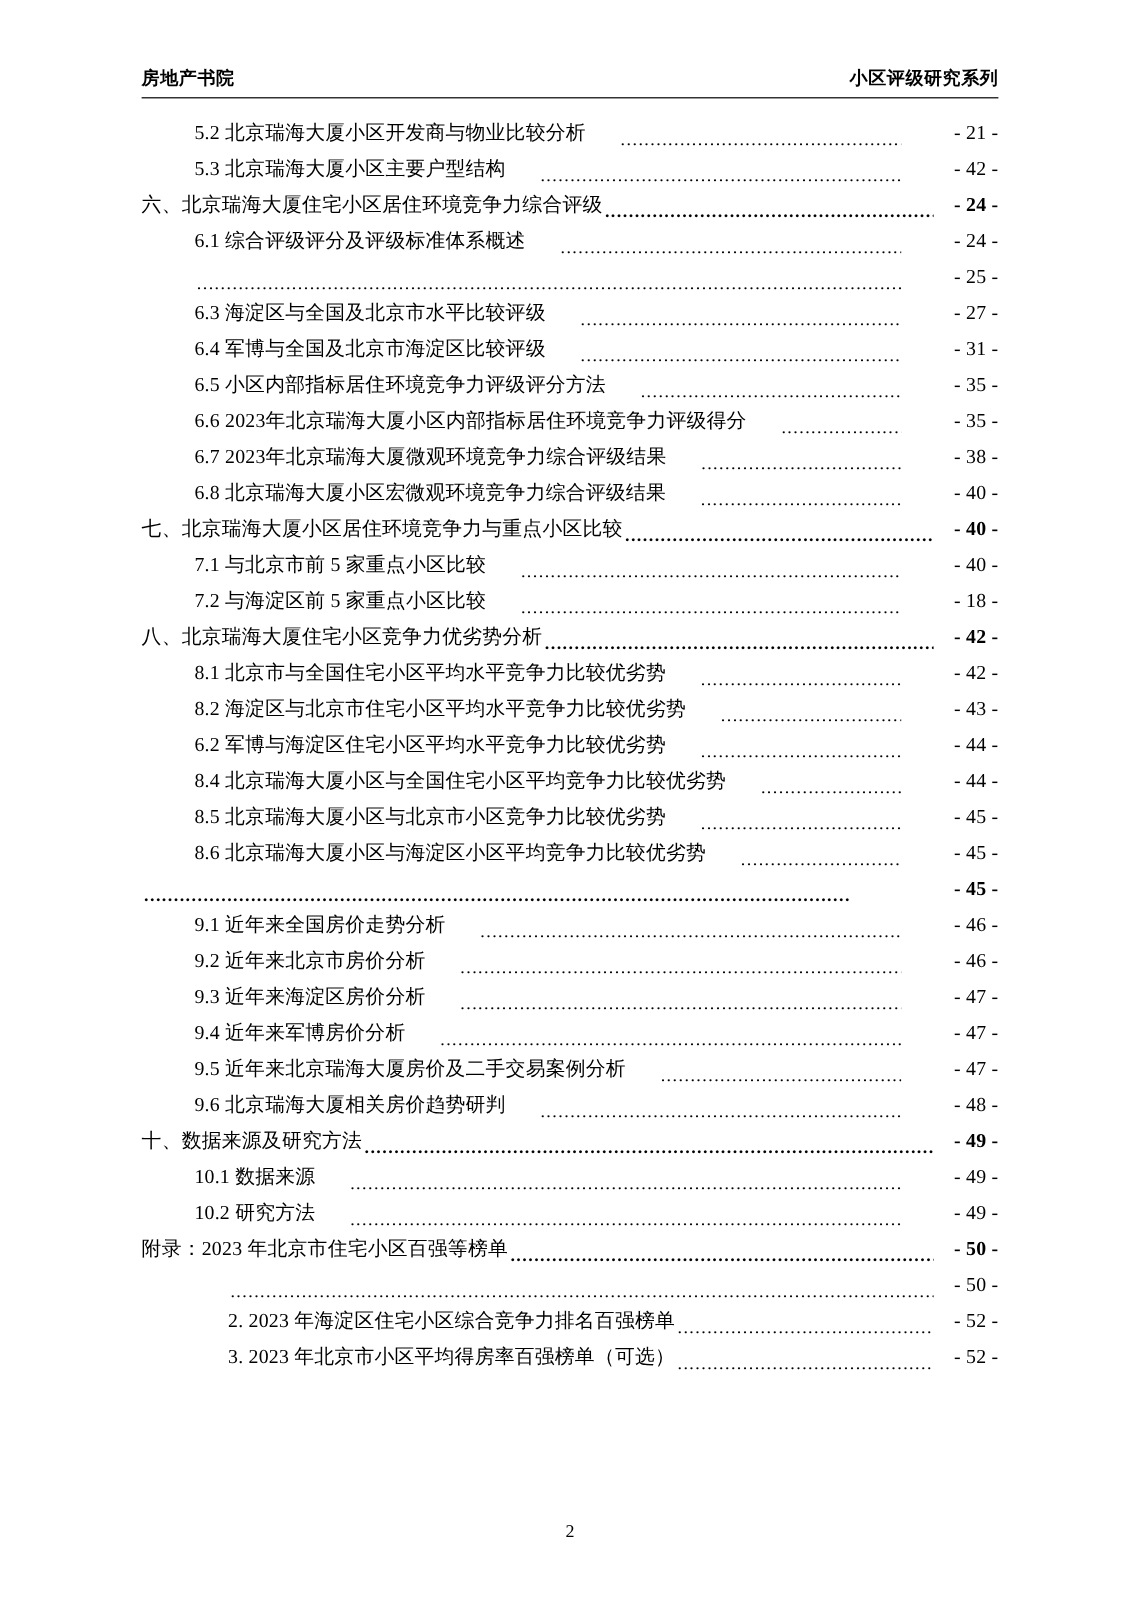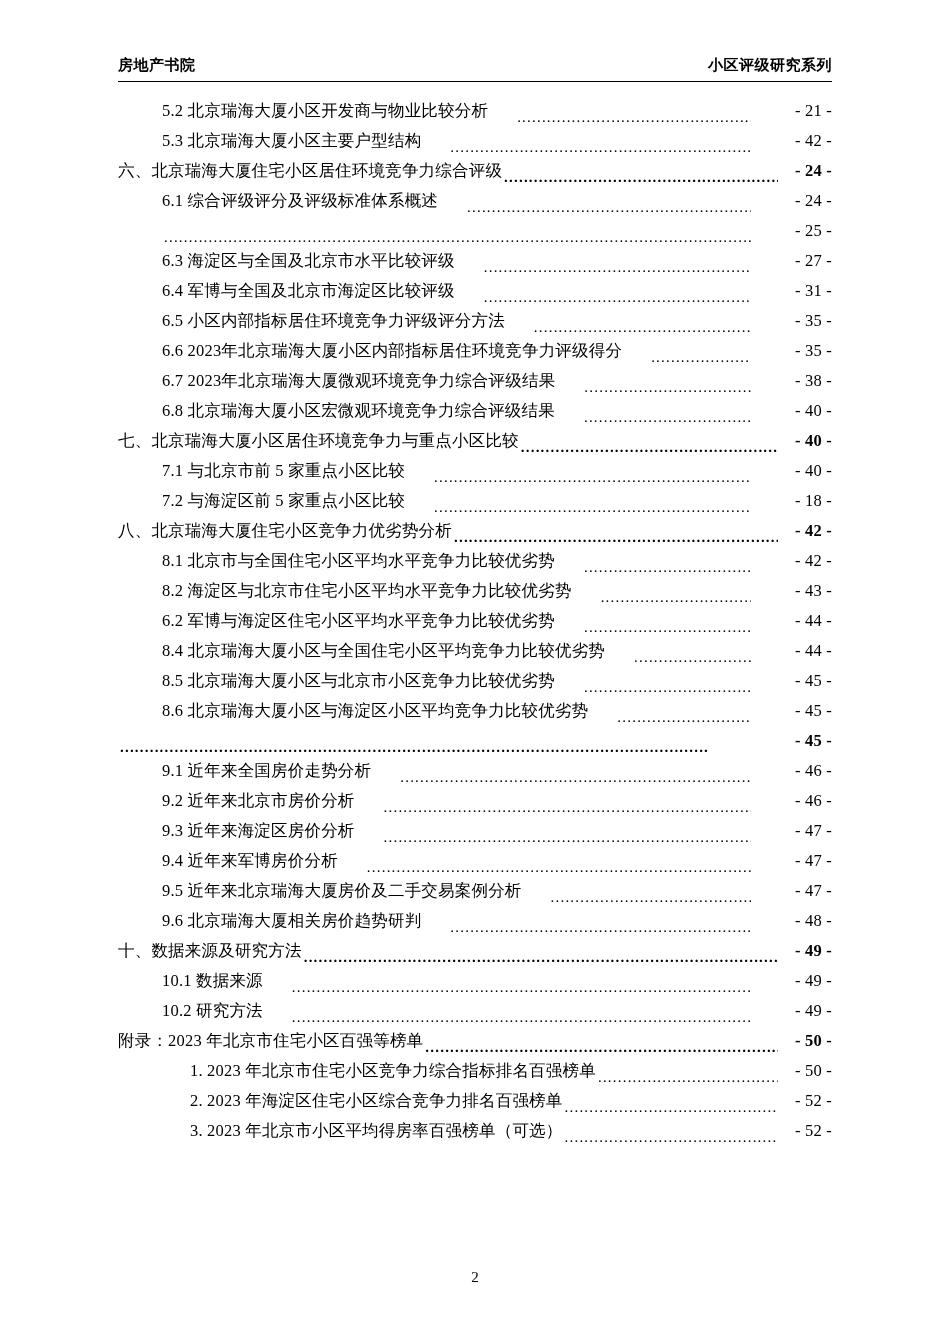--- a/index.html
+++ b/index.html
@@ -250,21 +250,20 @@
         <span class="label">10.2  研究方法</span>
         <span class="dots">.......................................................................................................................</span>
         <span class="page-num">- 49 -</span>
       </div>
       <div class="toc-row lvl1">
         <span class="label">附录：2023 年北京市住宅小区百强等榜单</span>
         <span class="dots">.......................................................................................................................</span>
         <span class="page-num">- 50 -</span>
       </div>
       <div class="toc-row lvl3">
-        <span class="label">1.  2023 年北京市住宅小区竞争力综合指标排名百强榜单</span>
         <span class="dots">.......................................................................................................................</span>
         <span class="page-num">- 50 -</span>
       </div>
       <div class="toc-row lvl3">
         <span class="label">2.  2023 年海淀区住宅小区综合竞争力排名百强榜单</span>
         <span class="dots">.......................................................................................................................</span>
         <span class="page-num">- 52 -</span>
       </div>
       <div class="toc-row lvl3">
         <span class="label">3.  2023 年北京市小区平均得房率百强榜单（可选）</span>

